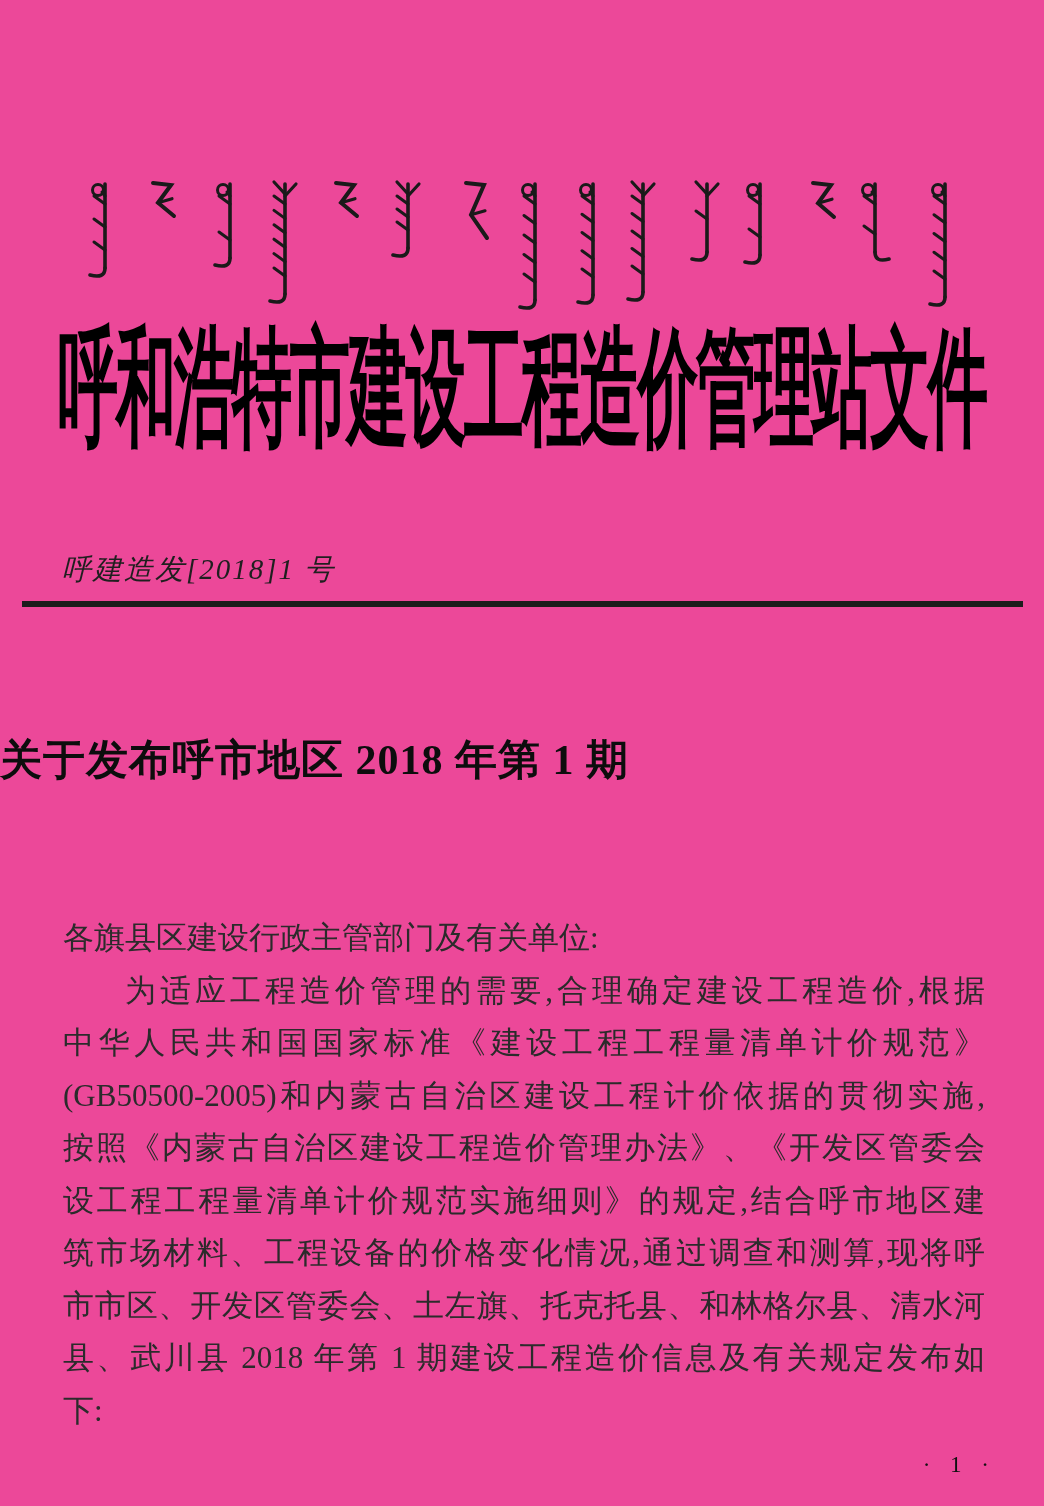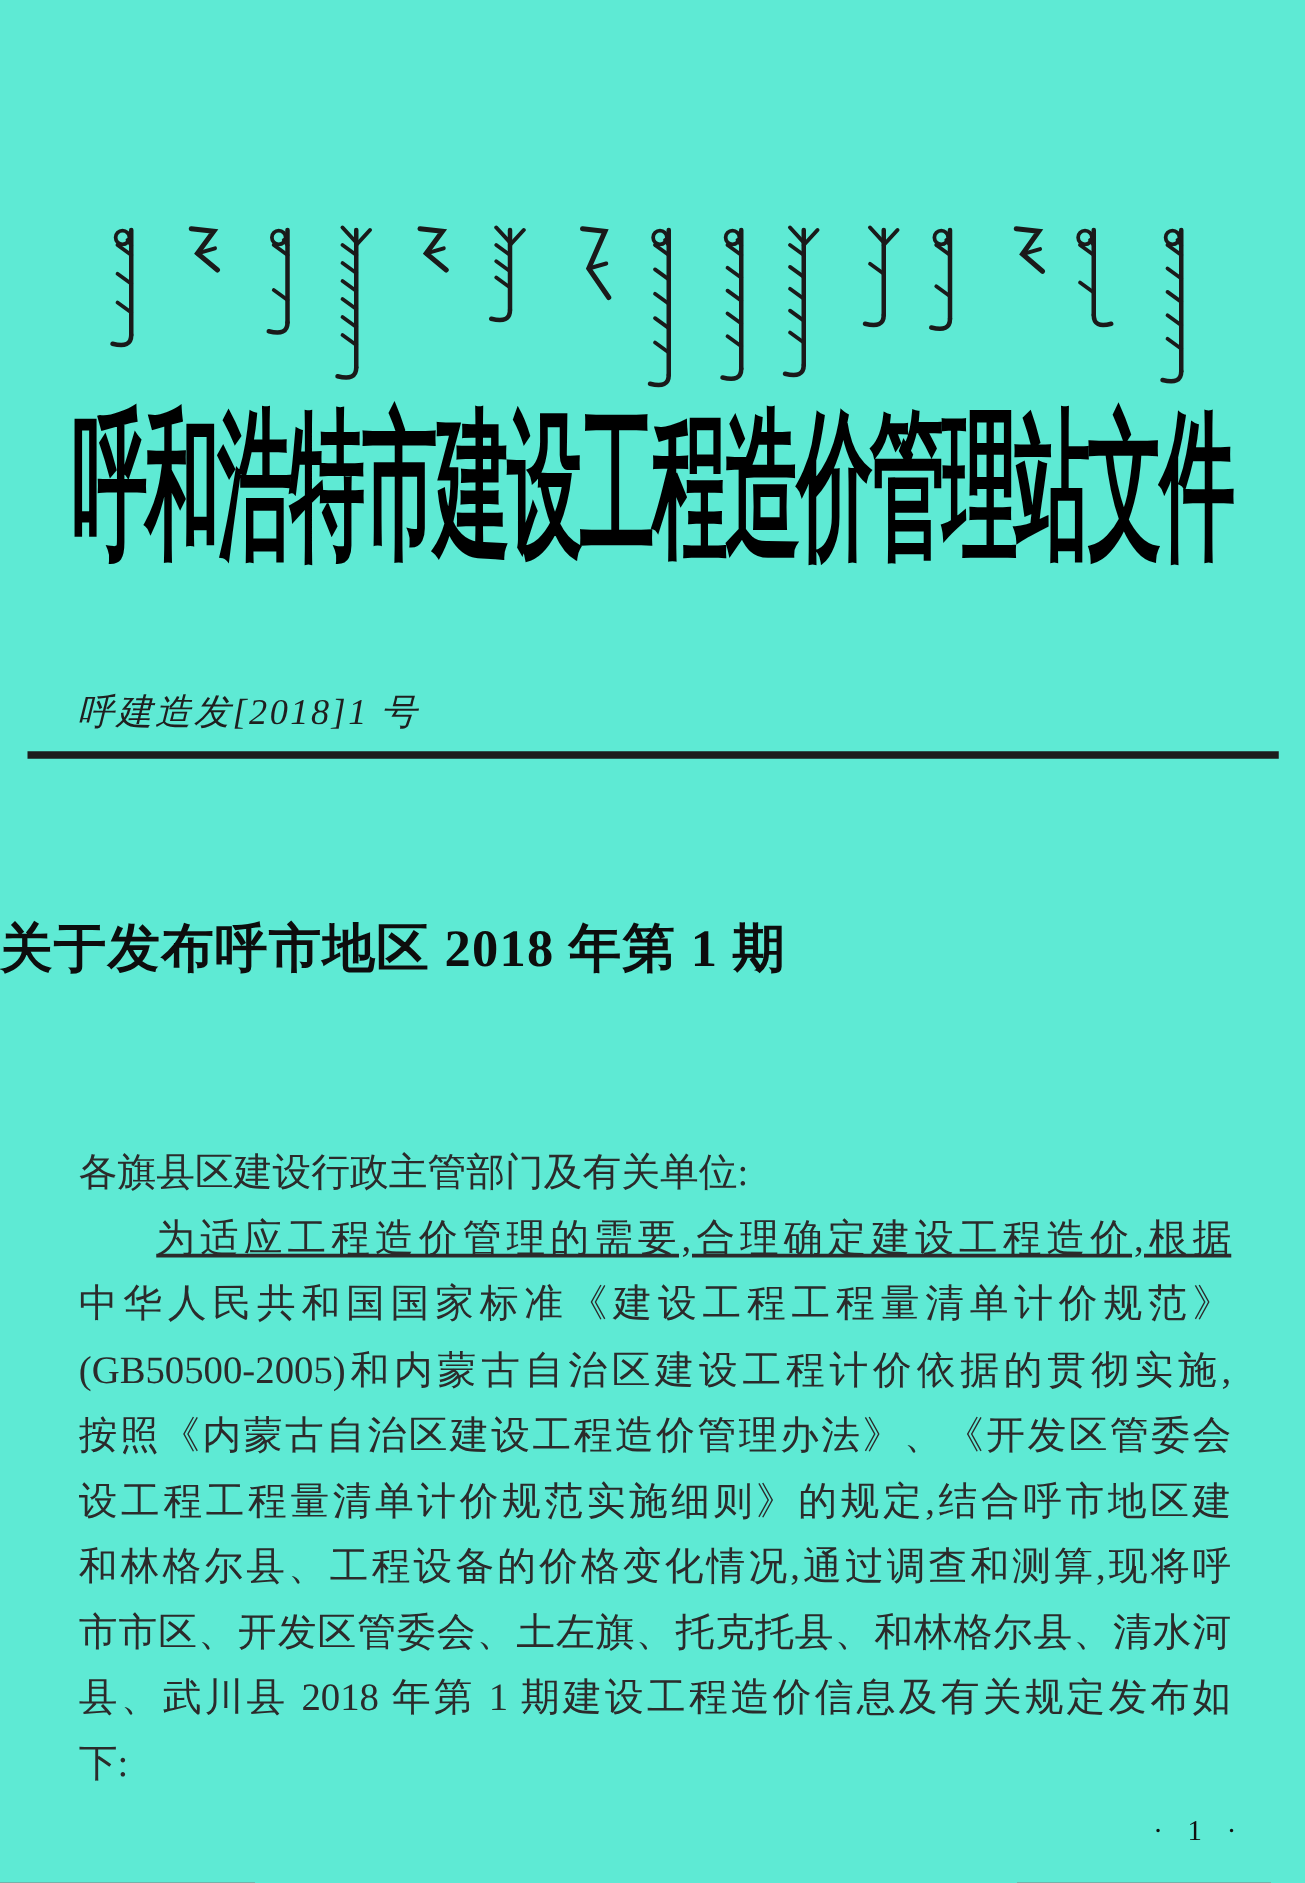--- a/index.html
+++ b/index.html
@@ -1,20 +1,20 @@
 <!DOCTYPE html>
 <html><head>
 <meta charset="utf-8">
 <style>
   html,body{margin:0;padding:0;background:#888;}
   .page{
     position:relative;
     width:1044px;height:1506px;
     margin:0 auto;
-    background:#5eead4;
+    background:#ec4899;
     overflow:hidden;
     font-family:"Liberation Serif","DejaVu Serif",serif;
     color:#1a1a1a;
   }
   
   .mongolian{position:absolute;top:0;left:0;width:100%;height:310px;}
   .mongolian svg{position:absolute;overflow:visible;}
   
   .masthead{
     position:absolute;top:322px;left:0;width:100%;height:136px;
@@ -52,21 +52,21 @@
     font-size:31px;color:#2b2b2b;
   }
   .body-line{
     height:52.5px;line-height:52.5px;white-space:nowrap;
   }
   .body-line.fill{
     white-space:normal;
     text-align:justify;
     text-align-last:justify;
   }
-  .body-line.indent{text-indent:2em;text-decoration:underline;}
+  .body-line.indent{text-indent:2em;}
   
   .pageno{
     position:absolute;top:1452px;right:48px;
     font-size:23px;letter-spacing:7px;color:#111;
     white-space:nowrap;
   }
 </style>
 </head>
 <body>
 
@@ -210,21 +210,21 @@
     <div>关于发布呼市地区 2018 年第 1 期</div>
   </div>
 
   <div class="body-text" id="body-text">
       <div class="body-line">各旗县区建设行政主管部门及有关单位:</div>
       <div class="body-line fill indent">为适应工程造价管理的需要,合理确定建设工程造价,根据</div>
       <div class="body-line fill">中华人民共和国国家标准《建设工程工程量清单计价规范》</div>
       <div class="body-line fill">(GB50500-2005)和内蒙古自治区建设工程计价依据的贯彻实施,</div>
       <div class="body-line fill">按照《内蒙古自治区建设工程造价管理办法》、《开发区管委会</div>
       <div class="body-line fill">设工程工程量清单计价规范实施细则》的规定,结合呼市地区建</div>
-      <div class="body-line fill">和林格尔县、工程设备的价格变化情况,通过调查和测算,现将呼</div>
+      <div class="body-line fill">筑市场材料、工程设备的价格变化情况,通过调查和测算,现将呼</div>
       <div class="body-line fill">市市区、开发区管委会、土左旗、托克托县、和林格尔县、清水河</div>
       <div class="body-line fill">县、武川县 2018 年第 1 期建设工程造价信息及有关规定发布如</div>
       <div class="body-line">下:</div>
     </div>
 
   <div class="pageno">· 1 ·</div>
 
 </div>
 
 </body></html>

